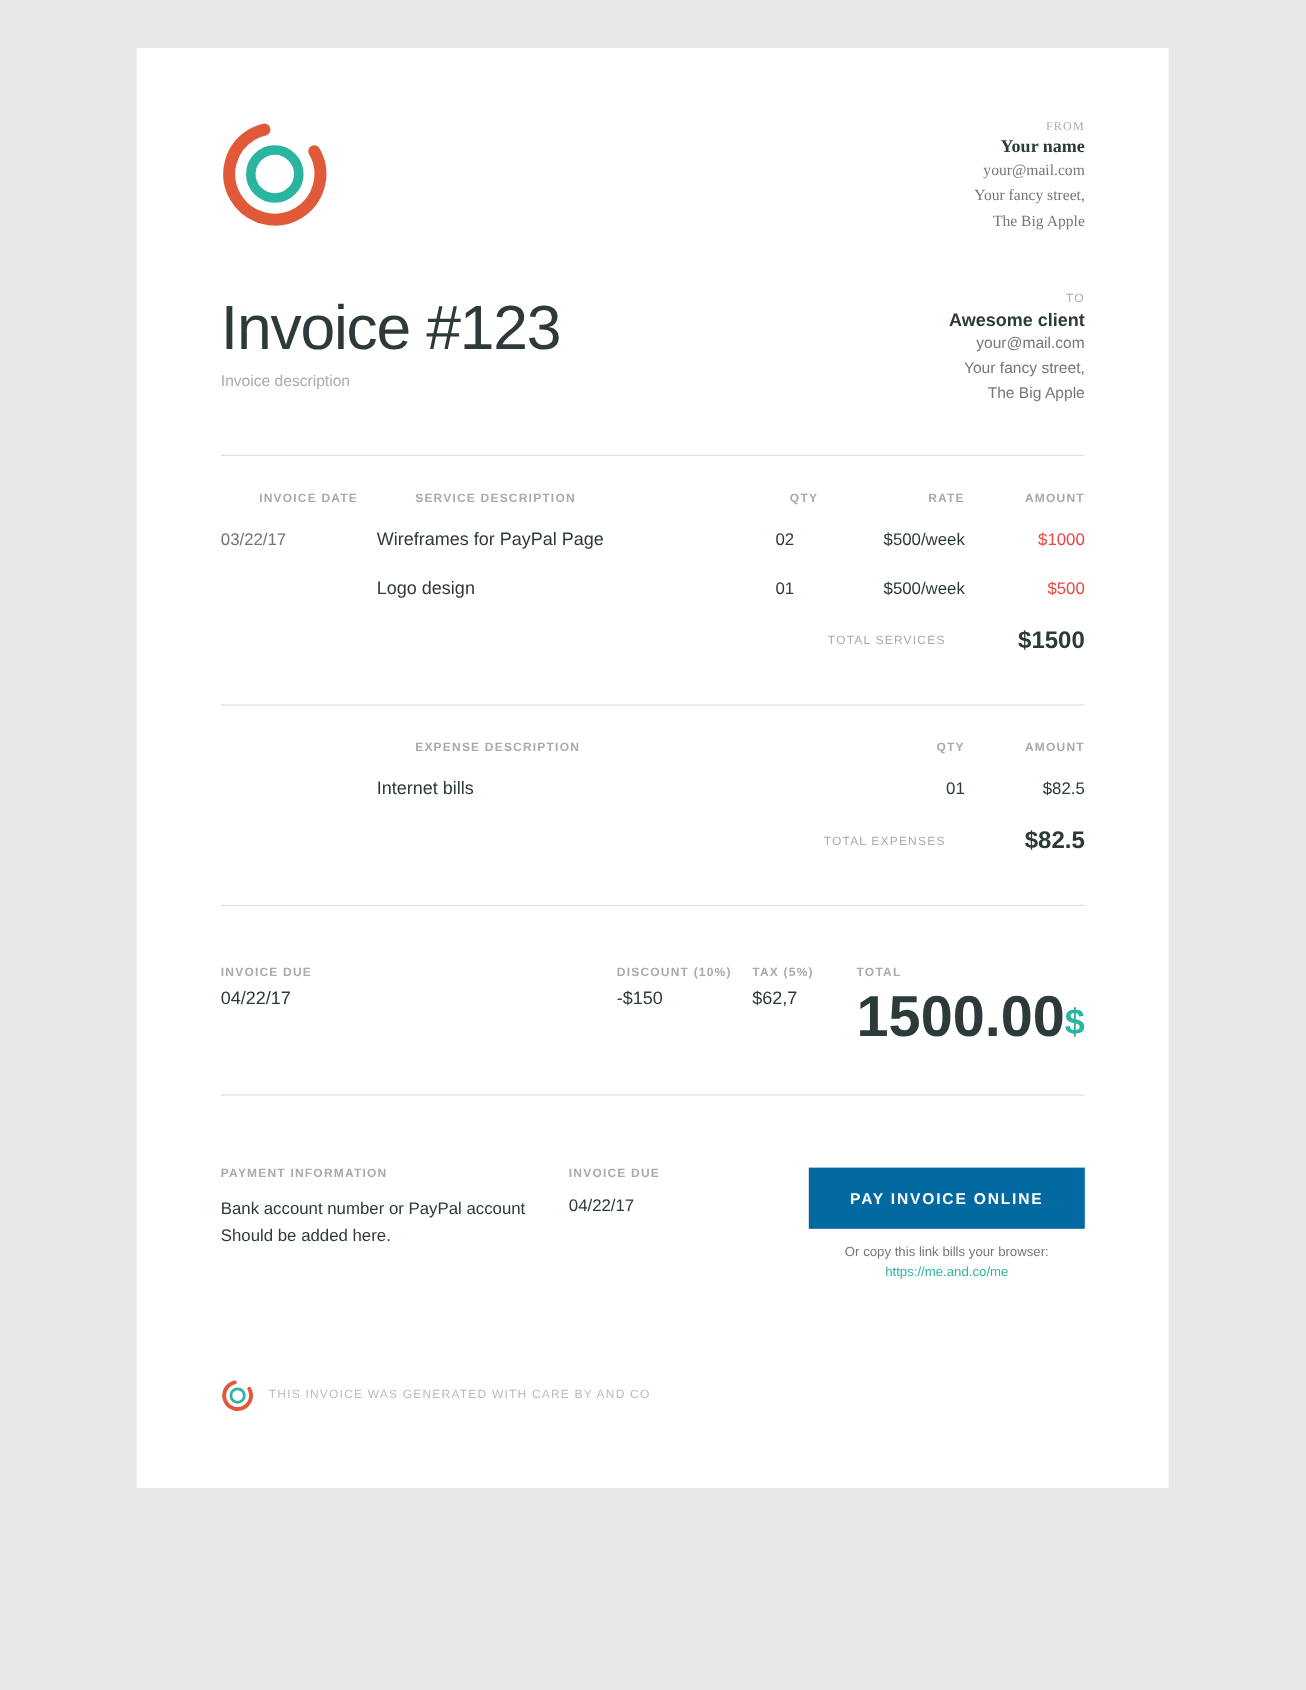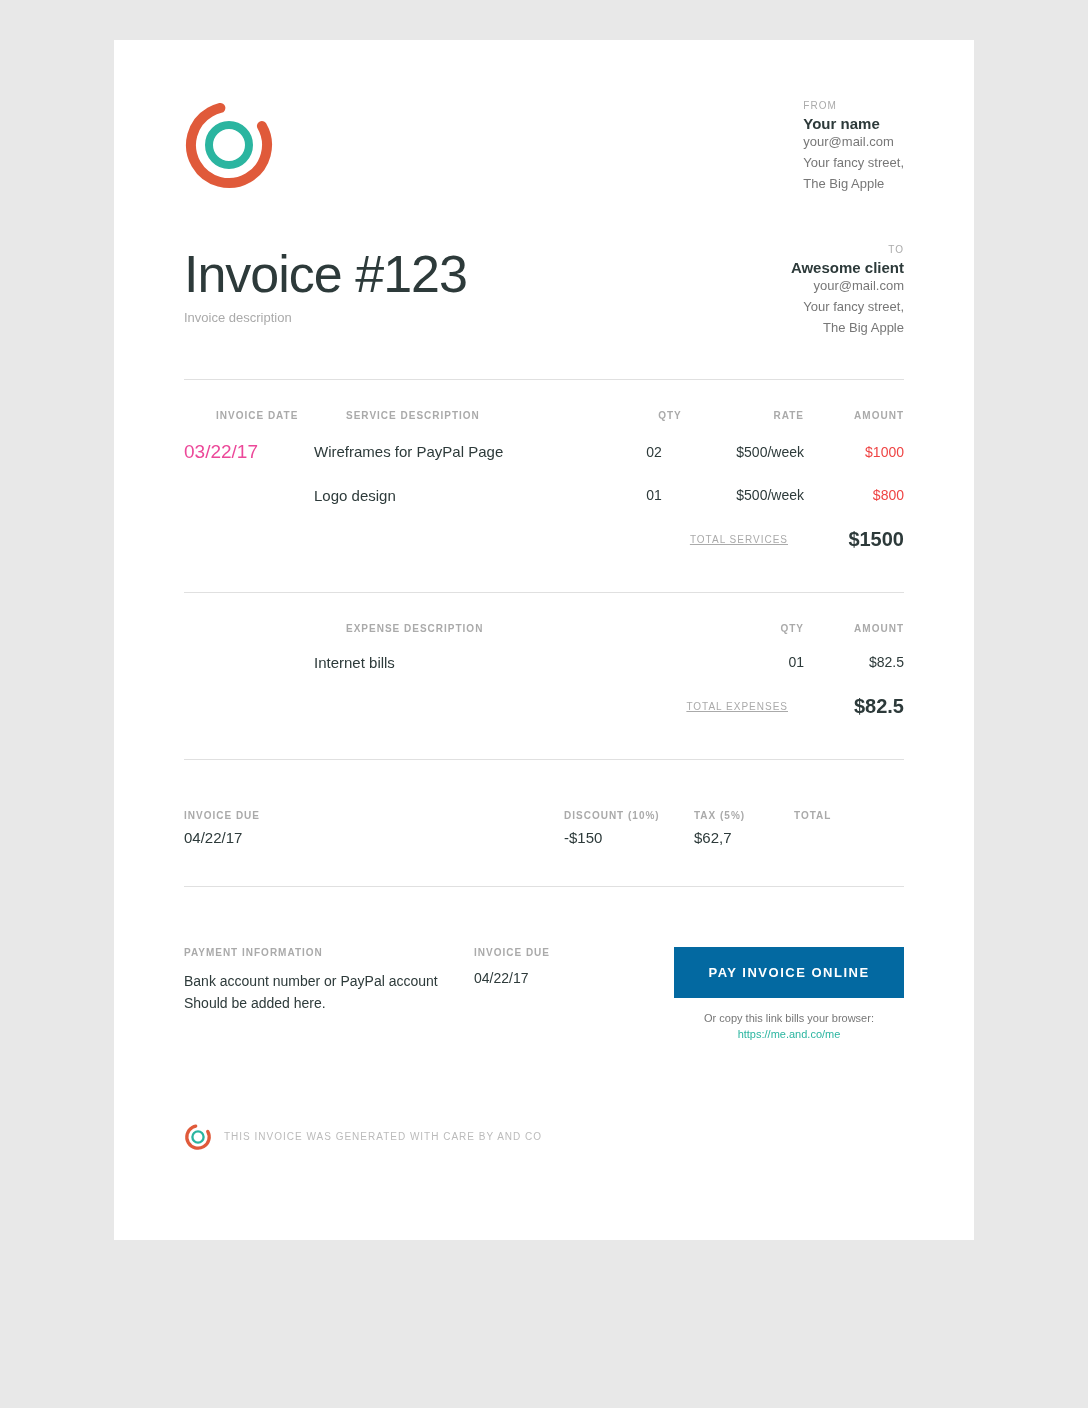--- a/index.html
+++ b/index.html
@@ -27,21 +27,22 @@
     }
     .logo-area {
       display: flex;
       align-items: center;
     }
     .logo-svg {
       width: 90px;
       height: 90px;
     }
     .from-block {
-      text-align: left;
+      text-align: right;
+      font-family: Liberation Serif, serif;
     }
     .from-label {
       font-size: 10px;
       color: #aaa;
       letter-spacing: 1px;
       text-transform: uppercase;
       margin-bottom: 4px;
     }
     .from-name {
       font-size: 15px;
@@ -124,22 +125,22 @@
       padding-left: 32px;
     }
 
     .table-data-row {
       display: flex;
       align-items: center;
       padding: 12px 0;
     }
     .cell-date {
       width: 130px;
-      font-size: 19px;
-      color: #ec4899;
+      font-size: 14px;
+      color: #737373;
     }
     .cell-desc {
       flex: 1;
       font-size: 15px;
       color: #2d3a3a;
     }
     .cell-qty {
       width: 80px;
       text-align: center;
       font-size: 14px;
@@ -165,21 +166,20 @@
     }
     .total-label {
       font-size: 10px;
       color: #aaa;
       letter-spacing: 1px;
       text-transform: uppercase;
       width: 120px;
       text-align: right;
       padding-right: 16px;
       line-height: 24px;
-      text-decoration: underline;
     }
     .total-value {
       font-size: 20px;
       font-weight: 700;
       color: #2d3a3a;
       width: 100px;
       text-align: right;
     }
 
     
@@ -360,21 +360,21 @@
       <div class="cell-qty">02</div>
       <div class="cell-rate">$500/week</div>
       <div class="cell-amount">$1000</div>
     </div>
 
     <div class="table-data-row">
       <div class="cell-date"></div>
       <div class="cell-desc">Logo design</div>
       <div class="cell-qty">01</div>
       <div class="cell-rate">$500/week</div>
-      <div class="cell-amount">$800</div>
+      <div class="cell-amount">$500</div>
     </div>
 
     <div class="total-row">
       <div class="total-label">TOTAL SERVICES</div>
       <div class="total-value">$1500</div>
     </div>
   </div>
 
   <hr class="divider">
 
@@ -410,20 +410,24 @@
     <div class="summary-discount-col">
       <div class="summary-col-label">DISCOUNT (10%)</div>
       <div class="summary-col-value">-$150</div>
     </div>
     <div class="summary-tax-col">
       <div class="summary-col-label">TAX (5%)</div>
       <div class="summary-col-value">$62,7</div>
     </div>
     <div class="summary-total-col">
       <div class="summary-total-label">TOTAL</div>
+      <div class="total-big">
+        <span>1500.00</span>
+          <span class="currency-sym">$</span>
+      </div>
     </div>
   </div>
 
   <hr class="divider">
 
   <div class="payment-section">
     <div class="payment-info-col">
       <div class="summary-col-label" style="margin-bottom:12px;">PAYMENT INFORMATION</div>
       <div style="font-size:14px; color:#2d3a3a; line-height:1.6;">
         <span>Bank account number or PayPal account</span><br>

